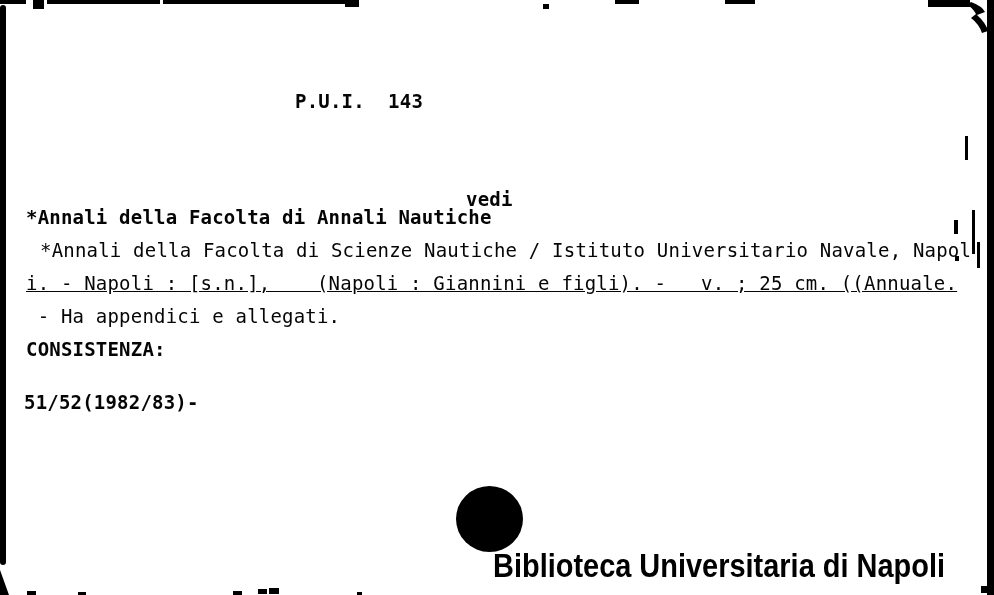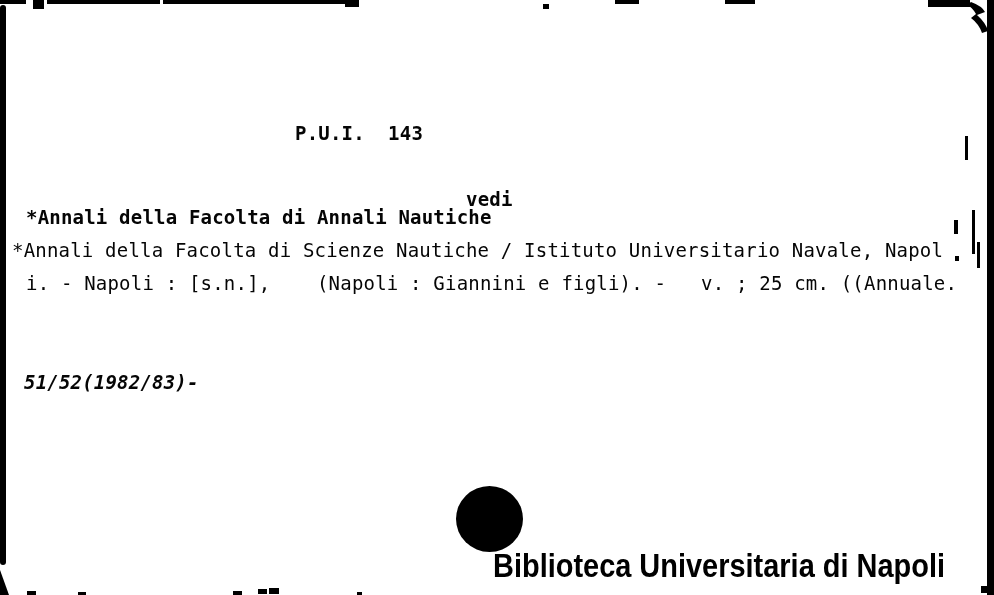--- a/index.html
+++ b/index.html
@@ -9,48 +9,50 @@
     font-family:"DejaVu Sans Mono", monospace;
   }
   .line{
     position:absolute;white-space:pre;
     font-family:"DejaVu Sans Mono", monospace;
     font-size:19px;line-height:24px;color:#050505;
     letter-spacing:0.2px;
   }
   .b{font-weight:bold;}
   
-  .l-call    {left:295px;top:121px;}
+  .l-call    {left:295px;top:89px;}
   .l-heading {left:30px; top:140px;}
   .l-vedi    {left:466px;top:187px;}
   .l-entry   {left:26px; top:205px;}
-  .l-d1      {left:12px; top:238px;}
-  .l-d2      {left:26px; top:271px;}
+  .l-d1      {left:40px; top:238px;}
+  .l-d2      {left:26px; top:271px;text-decoration:underline;}
   .l-d3      {left:26px; top:304px;}
   .l-cons    {left:26px; top:337px;}
-  .l-hold    {left:24px; top:370px;font-style:italic;}
+  .l-hold    {left:24px; top:390px;}
 
   .stamp-dot{
     position:absolute;left:456px;top:486px;width:67px;height:66px;
     border-radius:50%;
   }
   .stamp-text-svg{position:absolute;left:492px;top:548px;}
 
   .artifacts{position:absolute;left:0;top:0;pointer-events:none;}
 </style>
 </head>
 <body>
 
 <div style="position:absolute;inset:0;">
 
   <div class="line b l-call">P.U.I.  143</div>
   <div class="line b l-vedi">vedi</div>
   <div class="line b l-entry">*Annali della Facolta di Annali Nautiche</div>
   <div class="line l-d1">*Annali della Facolta di Scienze Nautiche / Istituto Universitario Navale, Napol</div>
   <div class="line l-d2">i. - Napoli : [s.n.],    (Napoli : Giannini e figli). -   v. ; 25 cm. ((Annuale.</div>
+  <div class="line l-d3"> - Ha appendici e allegati.</div>
+  <div class="line b l-cons">CONSISTENZA:</div>
   <div class="line b l-hold">51/52(1982/83)-</div>
 
   <div class="stamp-dot" style="background:#000;"></div>
   <svg class="stamp-text-svg" width="466" height="40">
     <text x="1" y="29" font-family="&quot;Liberation Sans&quot;, sans-serif" font-weight="bold" font-size="33" fill="#000000" textLength="452" lengthAdjust="spacingAndGlyphs">Biblioteca Universitaria di Napoli</text>
   </svg>
 </div>
 
 <svg class="artifacts" width="994" height="595">
   <g fill="#000000">

